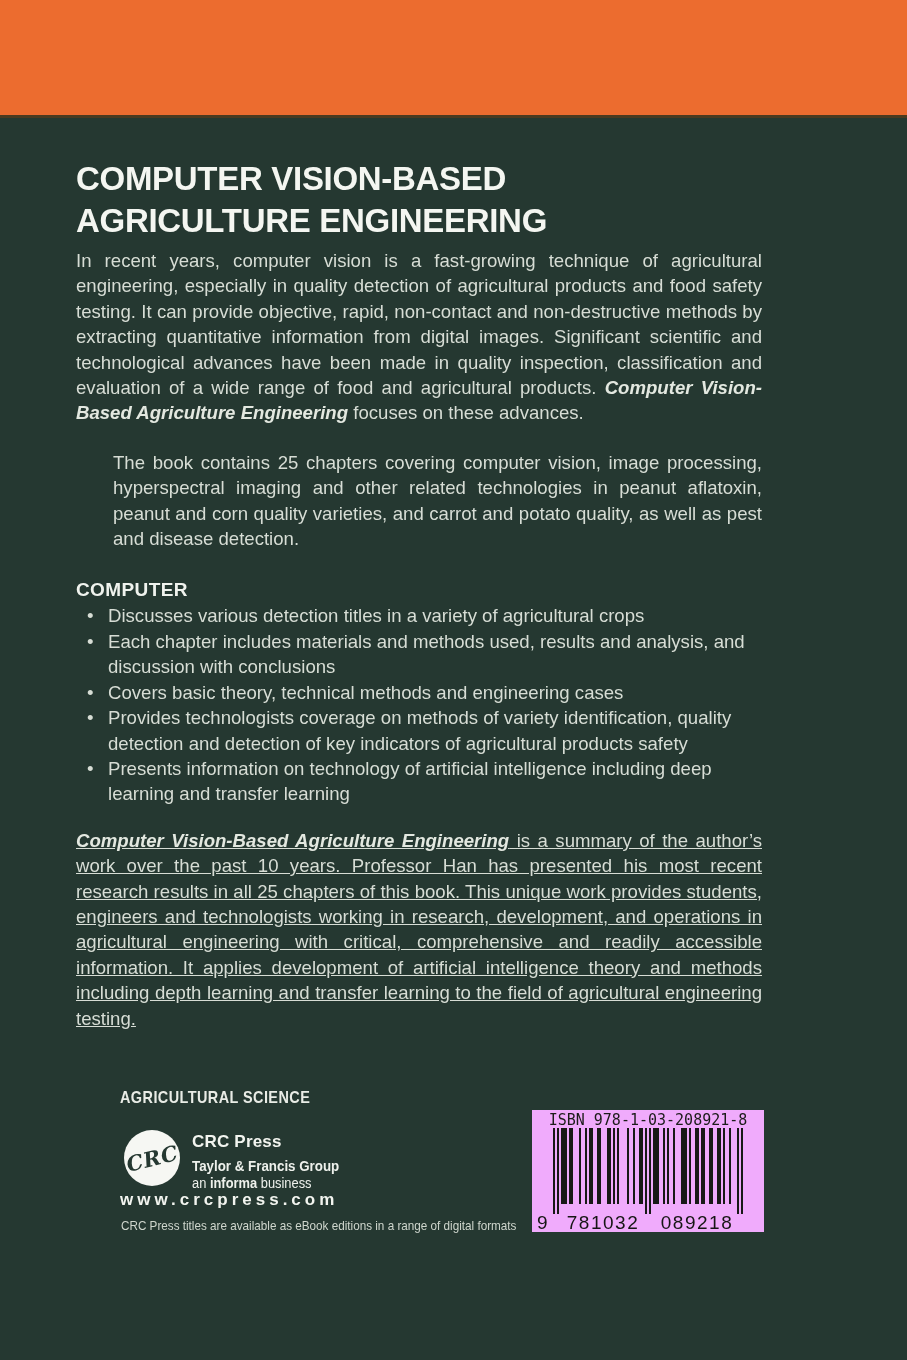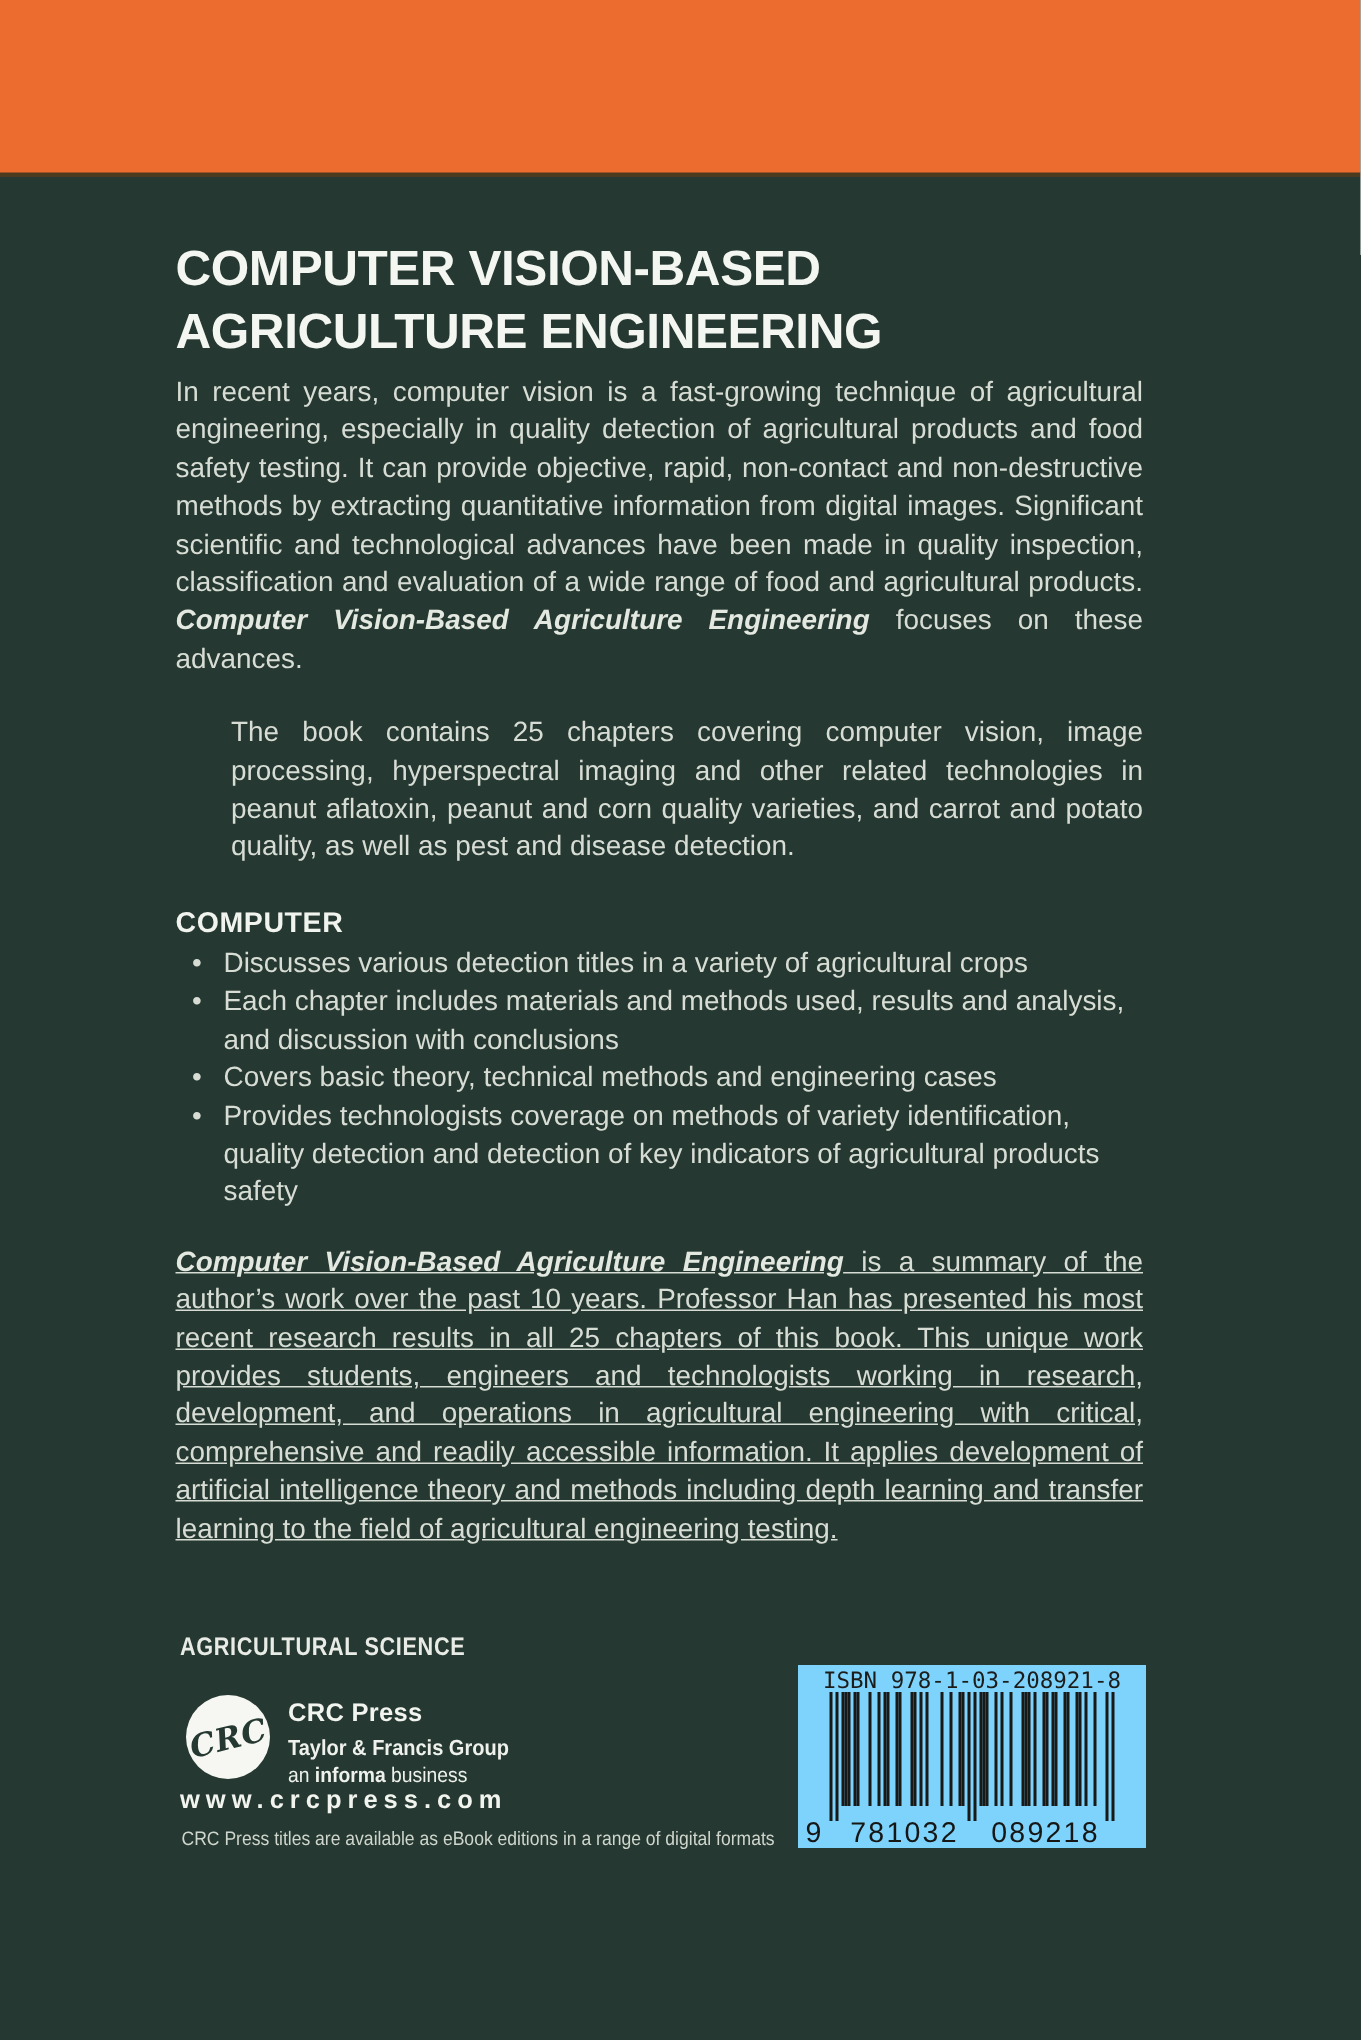--- a/index.html
+++ b/index.html
@@ -6,21 +6,21 @@
   .cover{
     position:relative;width:907px;height:1360px;overflow:hidden;
     font-family:"Liberation Sans",sans-serif;background:#253831;
   }
   .top-band{
     position:absolute;left:0;top:0;width:907px;height:115px;
     background:#EC6C2F;border-bottom:3px solid #4a3a20;
   }
   .content{
     position:absolute;left:0;top:118px;width:907px;height:1242px;
-    box-sizing:border-box;padding:40px 145px 0 117px;
+    box-sizing:border-box;padding:40px 145px 0 76px;
     background:#253831;color:#d7ddd5;
   }
   h1.book-title{
     margin:0 0 6px 0;color:#f4f6f1;font-size:33px;line-height:42px;
     font-weight:bold;letter-spacing:-0.3px;
   }
   h1.book-title span{display:block;}
   p.body-text{
     margin:0 0 24px 0;font-size:18.6px;line-height:25.4px;
     text-align:justify;color:#d7ddd5;
@@ -74,21 +74,21 @@
     position:absolute;left:120px;top:1072px;color:#f2f4ef;
     font-size:17px;font-weight:bold;letter-spacing:4px;white-space:nowrap;
   }
   .ebook-note{
     position:absolute;left:121px;top:1100px;color:#cfd6cd;
     font-size:13px;transform:scaleX(0.9);transform-origin:left center;
     white-space:nowrap;
   }
   .barcode-box{
     position:absolute;left:532px;top:992px;width:232px;height:122px;
-    background:#7dd3fc;
+    background:#f0abfc;
   }
   .barcode-box svg{position:absolute;left:0;top:0;}
   .isbn-label{
     position:absolute;left:0;top:1px;width:232px;text-align:center;
     font-family:"DejaVu Sans Mono",monospace;font-size:15px;
     color:#1c1c1a;white-space:nowrap;letter-spacing:0px;
   }
   .barcode-digits span{
     position:absolute;top:102px;color:#161614;font-size:19px;
     letter-spacing:1.5px;font-family:"Liberation Sans",sans-serif;
@@ -112,20 +112,21 @@
     <p class="body-text p1"><span>In recent years, computer vision is a fast-growing technique of agricultural engineering, especially in quality detection of agricultural products and food safety testing.  It can provide objective, rapid, non-contact and non-destructive methods by extracting quantitative information from digital images. Significant scientific and technological advances have been made in quality inspection, classification and evaluation of a wide range of food and agricultural products. </span><span class="em-title">Computer Vision-Based Agriculture Engineering</span><span> focuses on these advances.</span></p>
 
     <p class="body-text p2">The book contains 25 chapters covering computer vision, image processing, hyperspectral imaging and other related technologies in peanut aflatoxin, peanut and corn quality varieties, and carrot and potato quality, as well as pest and disease detection.</p>
 
     <h2 class="features-heading">COMPUTER</h2>
     <ul class="features-list">
       <li>Discusses various detection titles in a variety of agricultural crops</li>
       <li>Each chapter includes materials and methods used, results and analysis, and discussion with conclusions</li>
       <li>Covers basic theory, technical methods and engineering cases</li>
       <li>Provides technologists coverage on methods of variety identification, quality detection and detection of key indicators of agricultural products safety</li>
+      <li>Presents information on technology of artificial intelligence including deep learning and transfer learning</li>
     </ul>
 
     <p class="body-text p3"><span class="em-title">Computer Vision-Based Agriculture Engineering</span><span> is a summary of the author’s work over the past 10 years. Professor Han has presented his most recent research results in all 25 chapters of this book. This unique work provides students, engineers and technologists working in research, development, and operations in agricultural engineering with critical, comprehensive and readily accessible information.  It applies development of artificial intelligence theory and methods including depth learning and transfer learning to the field of agricultural engineering testing.</span></p>
 
     <div class="category-label">AGRICULTURAL SCIENCE</div>
 
     <div class="crc-circle">
       <span class="crc-letters">CRC</span>
     </div>
     <div class="publisher-name">CRC Press</div>

